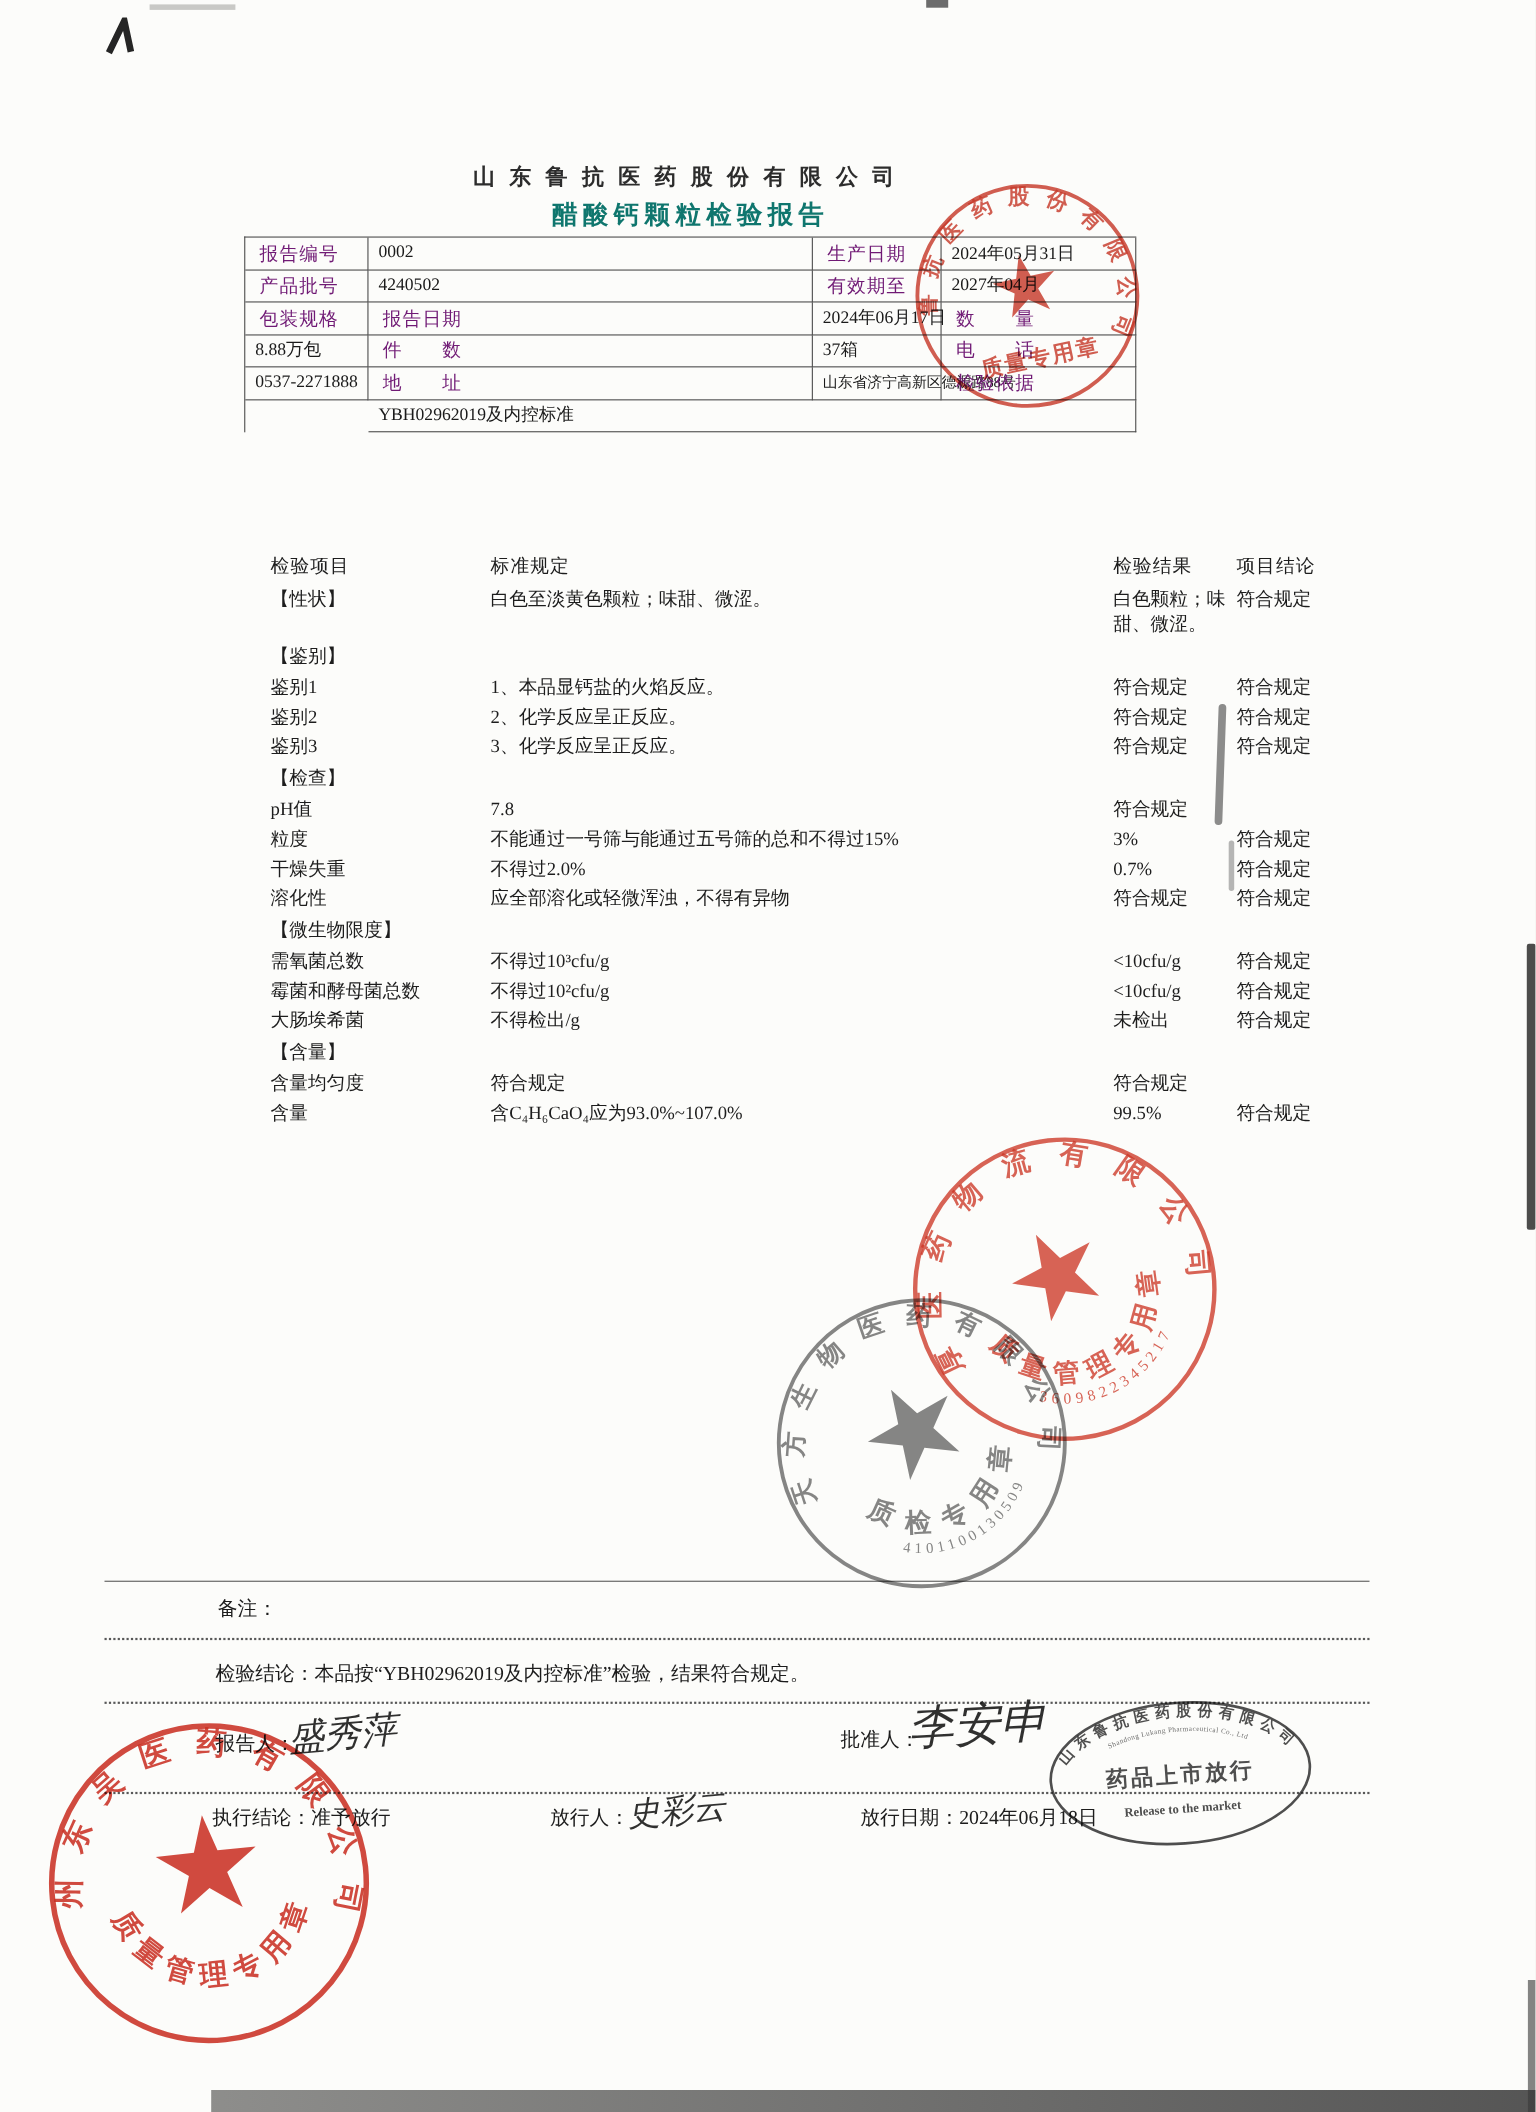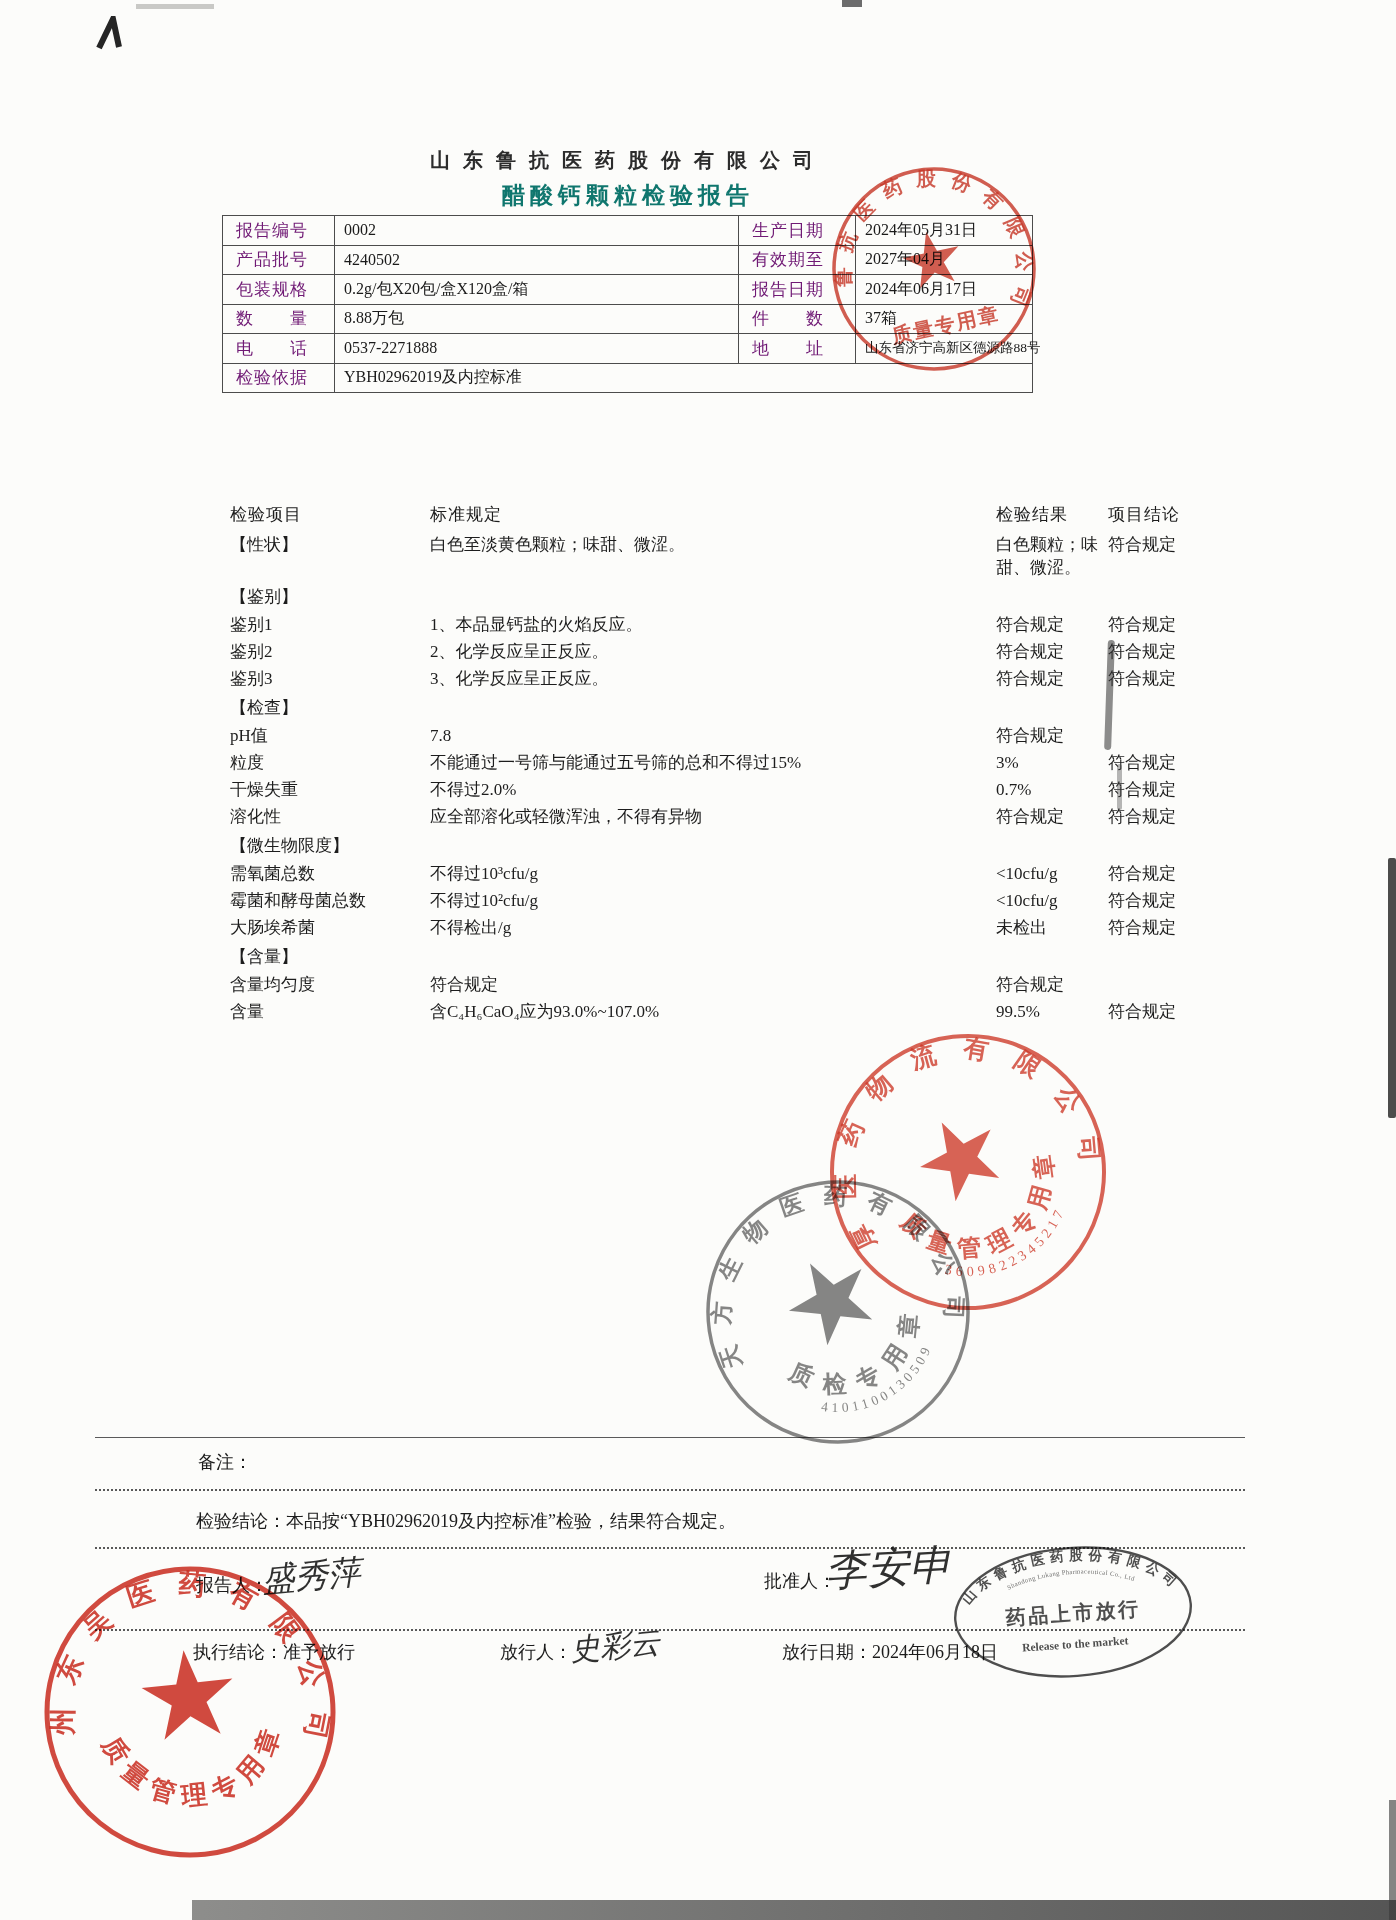--- a/index.html
+++ b/index.html
@@ -15,21 +15,21 @@
       grid-template-columns:112px 404px 117px 177px;grid-auto-rows:29.5px;
       border-top:1.6px solid #4c4c4c;border-left:1.6px solid #4c4c4c;font-size:17px;}
   .hcell{border-right:1.6px solid #4c4c4c;border-bottom:1.6px solid #4c4c4c;
       display:flex;align-items:center;white-space:pre;overflow:visible;}
   .hcell.lbl{padding-left:13px;letter-spacing:1px;color:#701a75;}
   .hcell.val{padding-left:9px;font-size:16px;color:#1a1a1a;}
   .hcell.val.tight{font-size:13.5px;letter-spacing:0;}
   .hcell.span3{grid-column:2/5;}
   
   .items{position:absolute;left:230px;top:503px;width:962px;font-size:17px;}
-  .irow{display:grid;grid-template-columns:200px 566px 112px 84px;line-height:23px;margin-bottom:4px;}
+  .irow{display:grid;grid-template-columns:200px 566px 112px 84px;line-height:23px;margin-bottom:4px;margin-left:16px;}
   .irow.ihead{margin-bottom:7px;letter-spacing:1px;}
   .irow.sect{margin-top:6px;margin-bottom:5px;}
   .icell{padding-right:4px;}
   .c-conclusion{white-space:nowrap;}
   
   .line{position:absolute;height:0;border-top:1.5px solid #5a5a5a;}
   .line.dotted{border-top:2px dotted #585858;}
   .ftext{position:absolute;font-size:18px;color:#1c1c1c;white-space:nowrap;}
   .sig{position:absolute;font-family:"DejaVu Serif","Liberation Serif",serif;font-style:italic;
        color:#141414;white-space:nowrap;transform:rotate(-5deg);opacity:.88;}
@@ -50,21 +50,20 @@
   <div class="header-table" id="header-grid">
       <div class="hcell lbl">报告编号</div>
       <div class="hcell val">0002</div>
       <div class="hcell lbl">生产日期</div>
       <div class="hcell val">2024年05月31日</div>
       <div class="hcell lbl">产品批号</div>
       <div class="hcell val">4240502</div>
       <div class="hcell lbl">有效期至</div>
       <div class="hcell val">2027年04月</div>
       <div class="hcell lbl">包装规格</div>
-      <div class="hcell val">0.2g/包X20包/盒X120盒/箱</div>
       <div class="hcell lbl">报告日期</div>
       <div class="hcell val">2024年06月17日</div>
       <div class="hcell lbl">数　　量</div>
       <div class="hcell val">8.88万包</div>
       <div class="hcell lbl">件　　数</div>
       <div class="hcell val">37箱</div>
       <div class="hcell lbl">电　　话</div>
       <div class="hcell val">0537-2271888</div>
       <div class="hcell lbl">地　　址</div>
       <div class="hcell val tight">山东省济宁高新区德源路88号</div>

